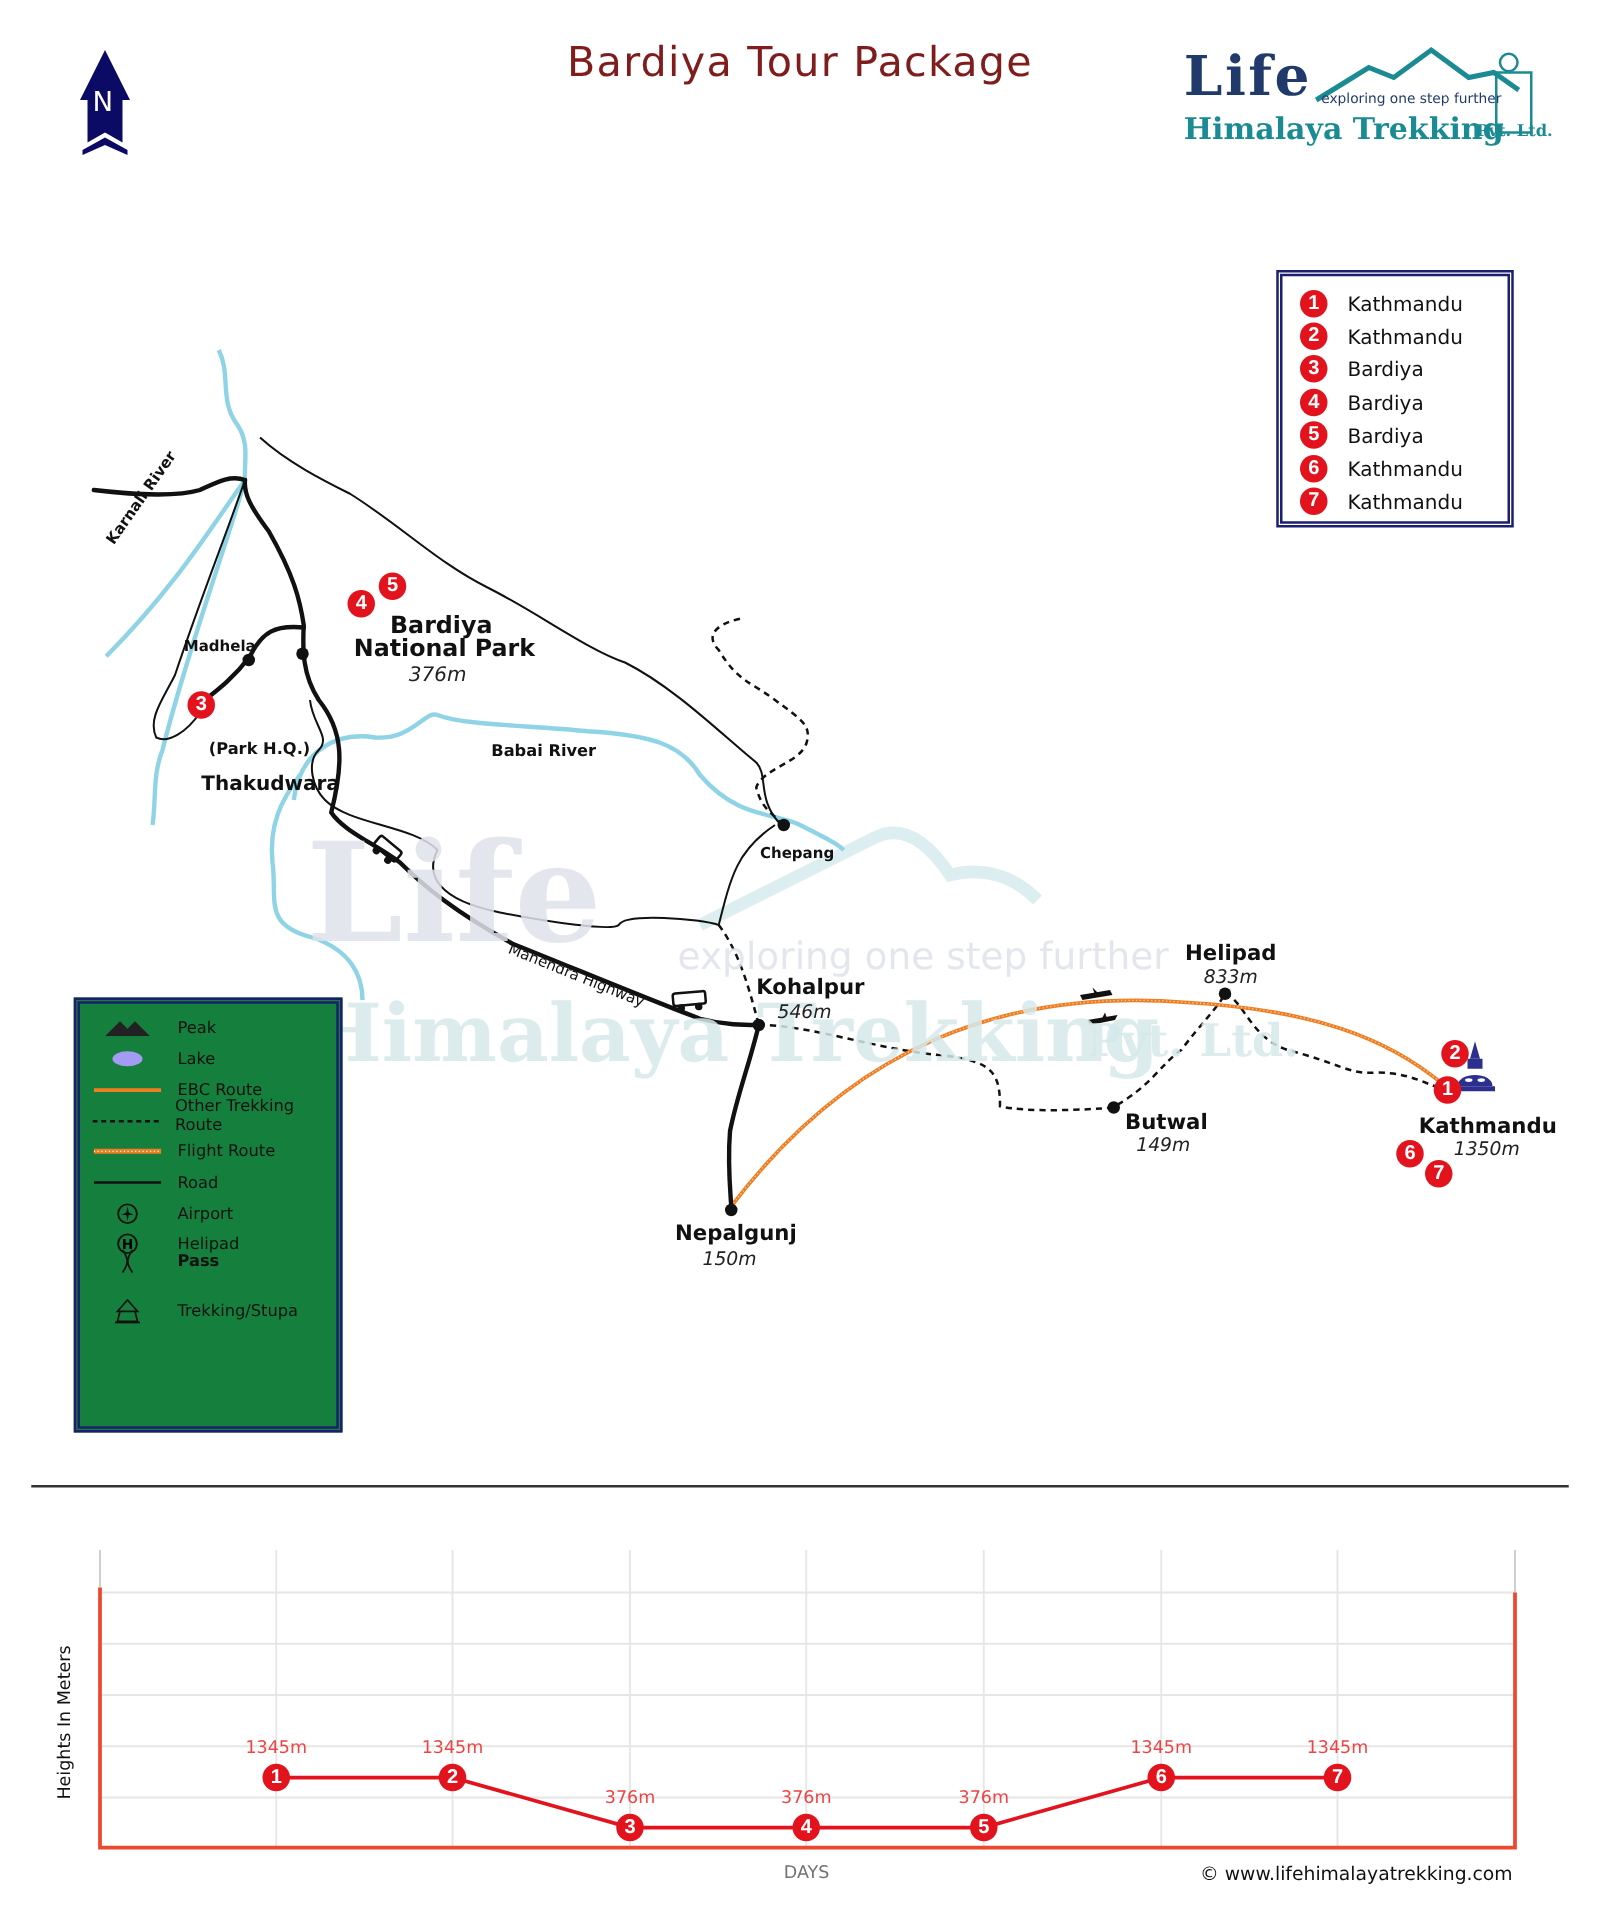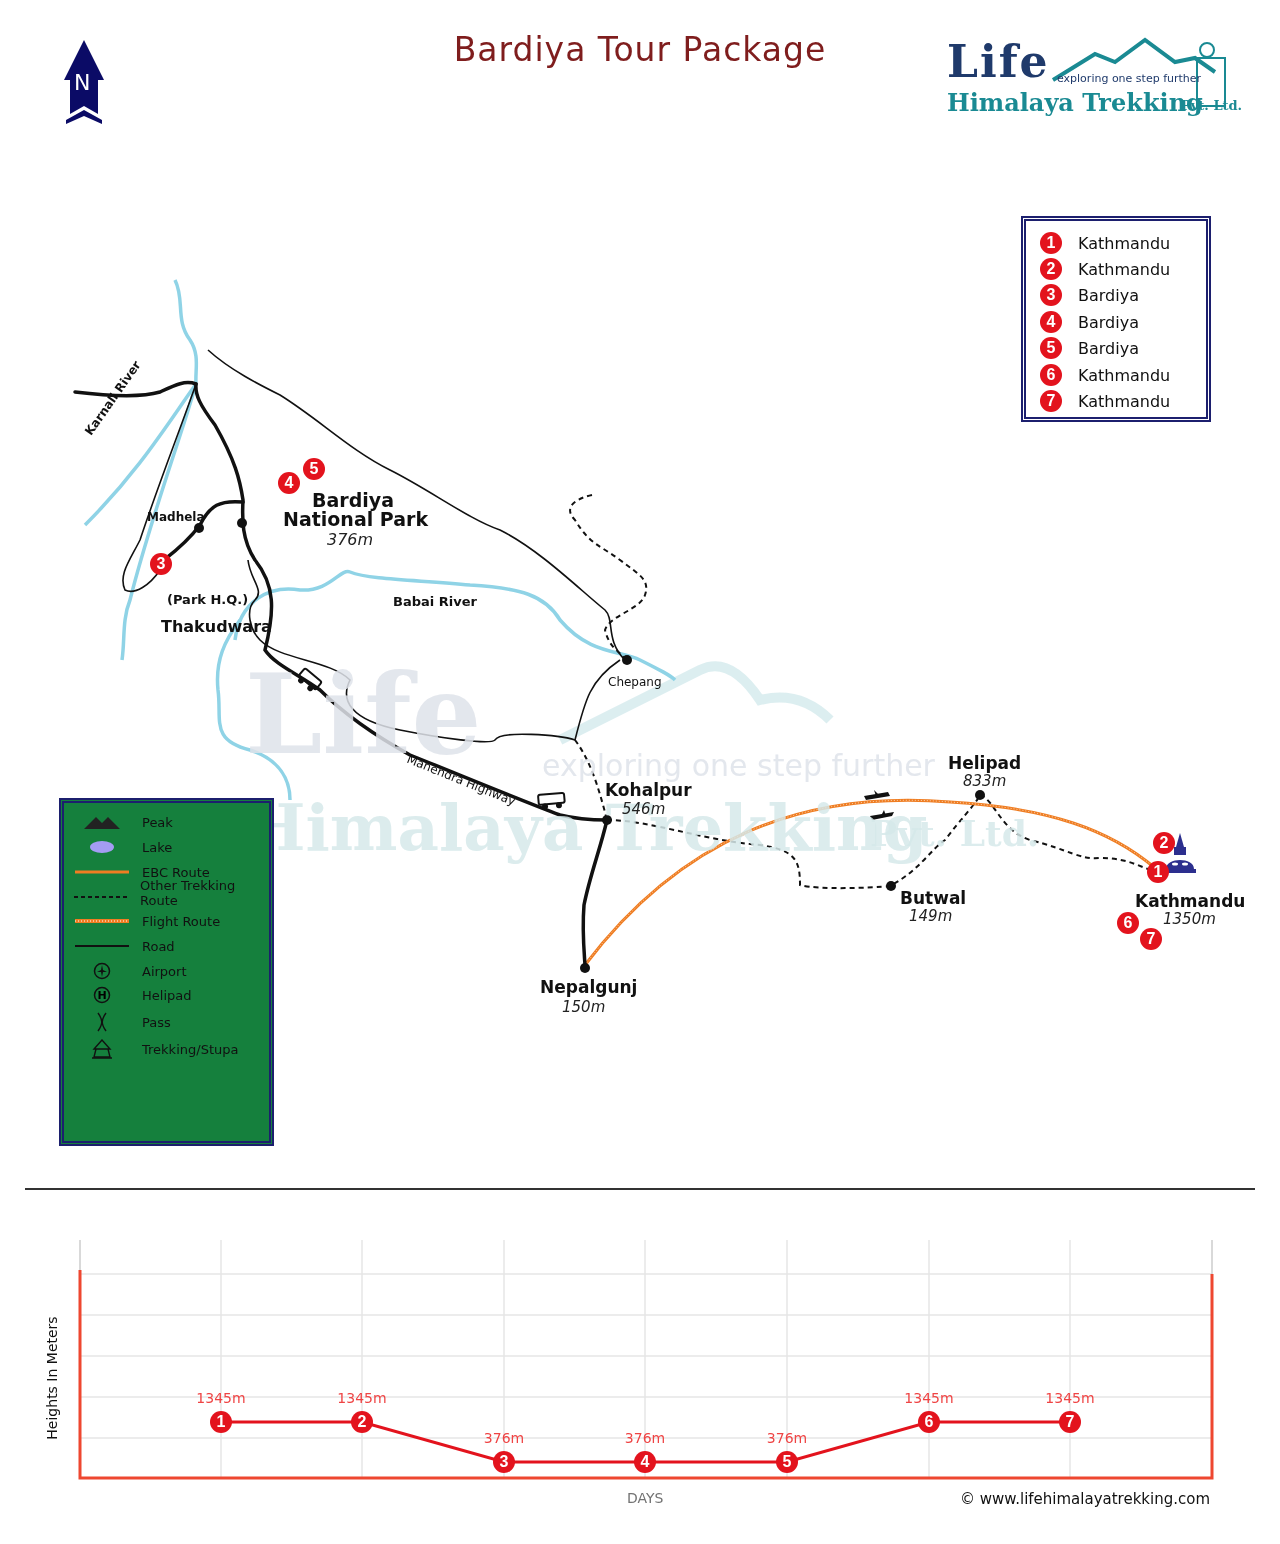--- a/index.html
+++ b/index.html
@@ -130,21 +130,21 @@
   <span class="abs" style="left:112px;top:40px;font-family:'DejaVu Sans',sans-serif;font-size:11px;color:#1f3a6b;">exploring one step further</span>
   <span class="abs" style="left:2px;top:56px;font-family:'DejaVu Serif',serif;font-weight:bold;font-size:24px;color:#1a8a93;">Himalaya Trekking</span>
   <span class="abs" style="left:236px;top:66px;font-family:'DejaVu Serif',serif;font-weight:bold;font-size:13px;color:#1a8a93;">Pvt. Ltd.</span>
 </div>
 
 <div class="abs small" style="left:82px;top:430px;transform:rotate(-55deg);transform-origin:left top;">Karnali River</div>
 <div class="abs small" style="left:393px;top:594px;font-size:13px;">Babai River</div>
 <div class="abs small" style="left:147px;top:510px;">Madhela</div>
 <div class="abs small" style="left:161px;top:589px;font-size:16px;margin-top:28px;">Thakudwara</div>
 <div class="abs small" style="left:167px;top:592px;font-size:13px;">(Park H.Q.)</div>
-<div class="abs small" style="left:608px;top:675px;font-weight:normal;font-size:12px;">Chepang</div>
+<div class="abs small" style="left:608px;top:675px;font-weight:bold;font-size:12px;">Chepang</div>
 <div class="abs small" style="left:410px;top:752px;font-weight:normal;font-size:12px;transform:rotate(22deg);transform-origin:left top;">Mahendra Highway</div>
 
 <div class="abs place" style="left:312px;top:489px;font-size:19px;">Bardiya</div>
 <div class="abs place" style="left:283px;top:508px;font-size:19px;">National Park</div>
 <div class="abs alt" style="left:327px;top:530px;font-size:16px;">376m</div>
 
 <div class="abs place" style="left:605px;top:780px;font-size:17px;">Kohalpur</div>
 <div class="abs alt" style="left:622px;top:800px;font-size:15px;">546m</div>
 <div class="abs place" style="left:540px;top:977px;font-size:17px;">Nepalgunj</div>
 <div class="abs alt" style="left:562px;top:998px;font-size:15px;">150m</div>
@@ -255,21 +255,21 @@
     </div>
   <div class="ml-row" style="top:181px;">
     <span class="ml-sym">
         <svg width="18" height="18">
           <circle cx="9" cy="9" r="7.5" fill="none" stroke="#111" stroke-width="1.5"></circle>
           <text x="9" y="13" font-size="11" font-weight="bold" text-anchor="middle" font-family="DejaVu Sans, sans-serif">H</text>
         </svg>
       </span>
     <span class="ml-lbl">Helipad</span>
     </div>
-  <div class="ml-row" style="top:208px;">
+  <div class="ml-row" style="top:195px;font-weight:bold;">
     <span class="ml-sym">
         <svg width="14" height="20">
           <path d="M3 1 C8 8 8 12 3 19 M11 1 C6 8 6 12 11 19" fill="none" stroke="#111" stroke-width="1.4"></path>
         </svg>
       </span>
     <span class="ml-lbl">Pass</span>
     </div>
   <div class="ml-row" style="top:235px;">
     <span class="ml-sym">
         <svg width="24" height="20">

